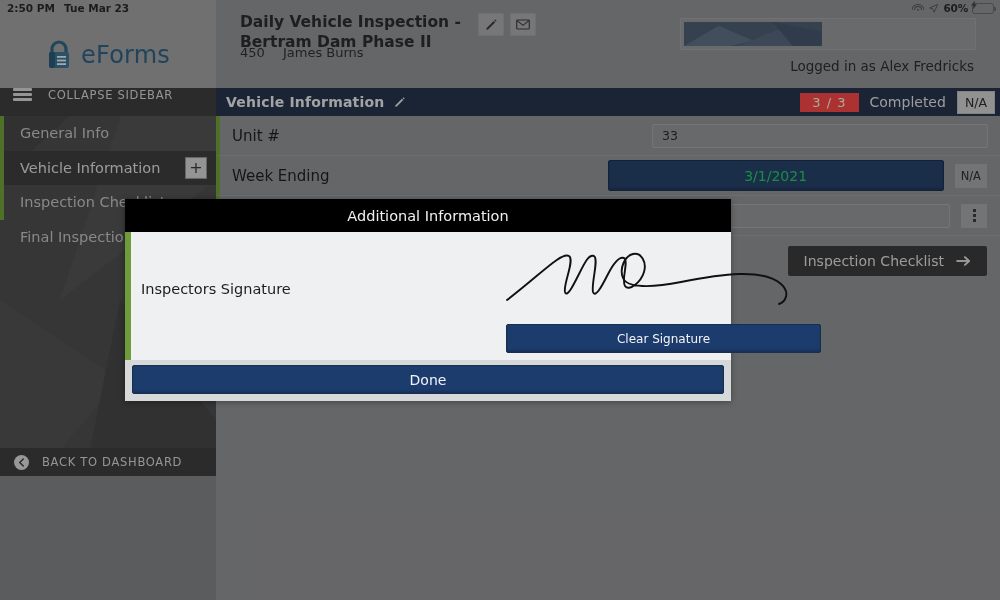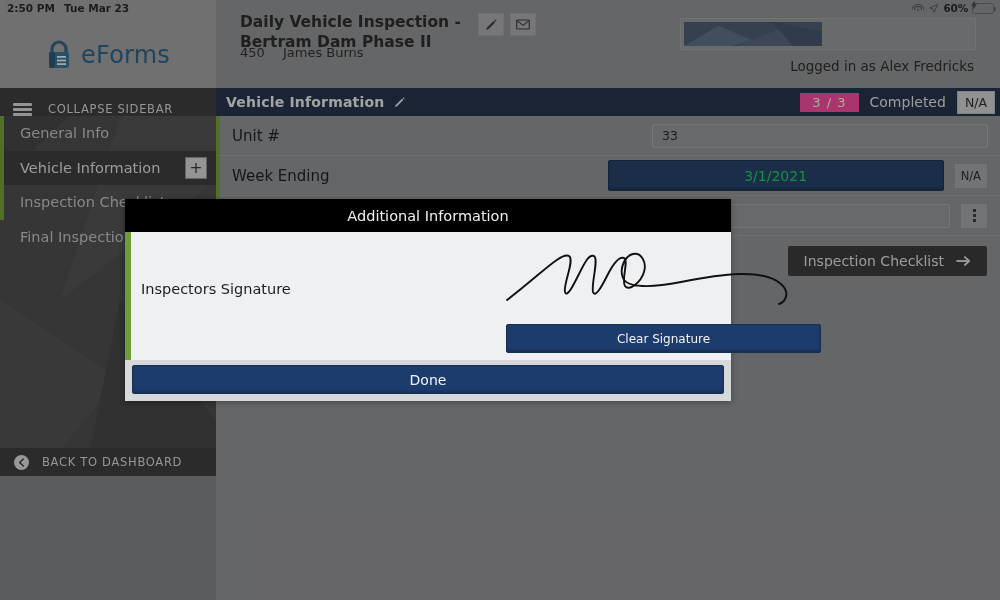--- a/index.html
+++ b/index.html
@@ -40,21 +40,21 @@
   }
   .sidebar-poly { position: absolute; inset: 0; }
   .brand {
     position: absolute; top: 22px; left: 0; width: 216px; height: 66px;
     display: flex; align-items: center; justify-content: center; gap: 9px;
   }
   .brand-text { font-size: 24px; color: #2d5f80; letter-spacing: 0.2px; }
 
   .collapse-bar {
     position: absolute; top: 88px; left: 0; width: 216px; height: 28px;
-    background: #3c3c3c; display: flex; align-items: flex-end; padding-left: 13px; gap: 16px;
+    background: #3c3c3c; display: flex; align-items: flex-start; padding-left: 13px; gap: 16px;
   }
   .ham { width: 19px; height: 13px; display: flex; flex-direction: column; justify-content: space-between; }
   .ham span { display: block; height: 2.6px; background: #cfcfcf; border-radius: 1px; }
   .collapse-label { font-size: 11.5px; color: #cfcfcf; letter-spacing: 0.7px; }
 
   .nav { position: absolute; top: 116px; left: 0; width: 216px; }
   .nav-item {
     height: 34.5px; display: flex; align-items: center; position: relative;
     padding-left: 16px; border-left: 4px solid #6f9c3a; color: #bdbdbd; font-size: 14.5px;
   }
@@ -108,21 +108,21 @@
   
   .content { position: absolute; left: 216px; top: 88px; width: 784px; height: 512px; background: #8d8e90; }
   .content-head {
     height: 28px; background: #26334a; display: flex; align-items: center;
     padding: 0 0 0 10px; color: #e2e2e2;
   }
   .ch-title { font-size: 14px; font-weight: bold; letter-spacing: 0.2px; }
   .ch-edit { margin-left: 9px; display: flex; align-items: center; }
   .ch-right { margin-left: auto; display: flex; align-items: center; gap: 11px; padding-right: 5px; }
   .badge-count {
-    background: #ec4899; color: #e8f0d8; font-size: 13px; padding: 2px 12px; letter-spacing: 1px;
+    background: #ef4444; color: #e8f0d8; font-size: 13px; padding: 2px 12px; letter-spacing: 1px;
   }
   .ch-status { font-size: 14px; color: #d9d9d9; }
   .na-chip-dark {
     background: #c9c9c9; color: #2f2f2f; font-size: 12.5px; padding: 3px 7px; border: 1px solid #b4b4b4;
   }
 
   .form-row {
     display: flex; align-items: center; height: 40px;
     border-left: 4px solid #6f9c3a; border-bottom: 1px solid #98999b; padding-left: 12px;
   }

